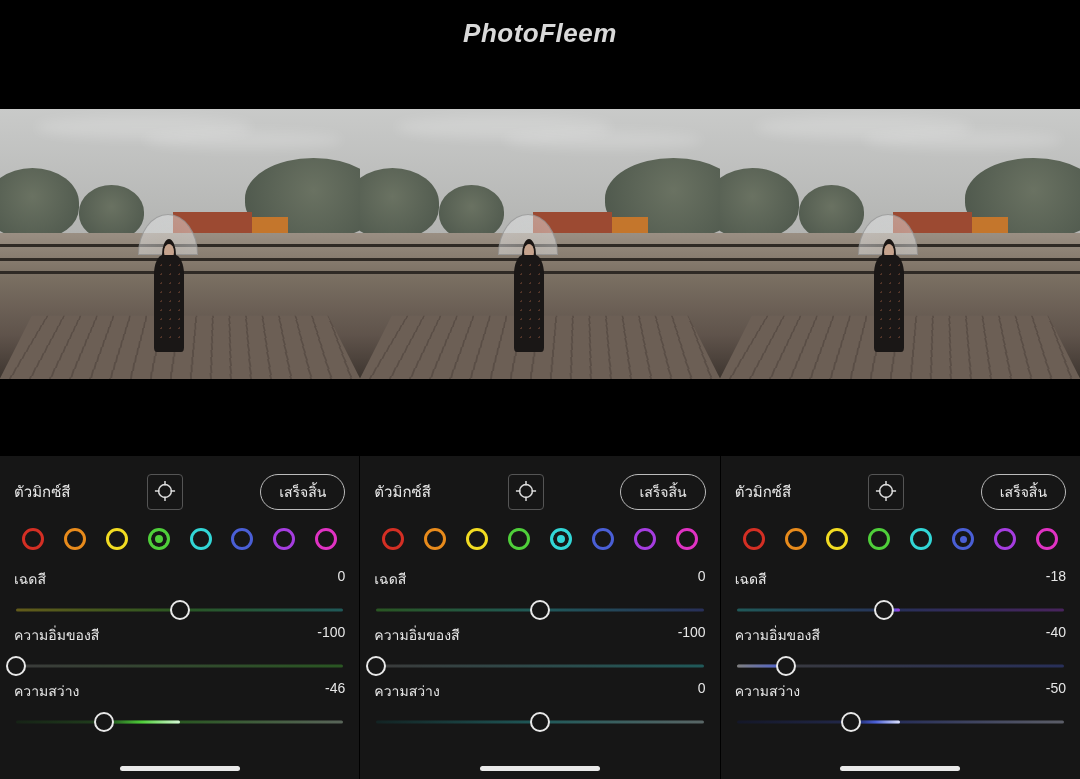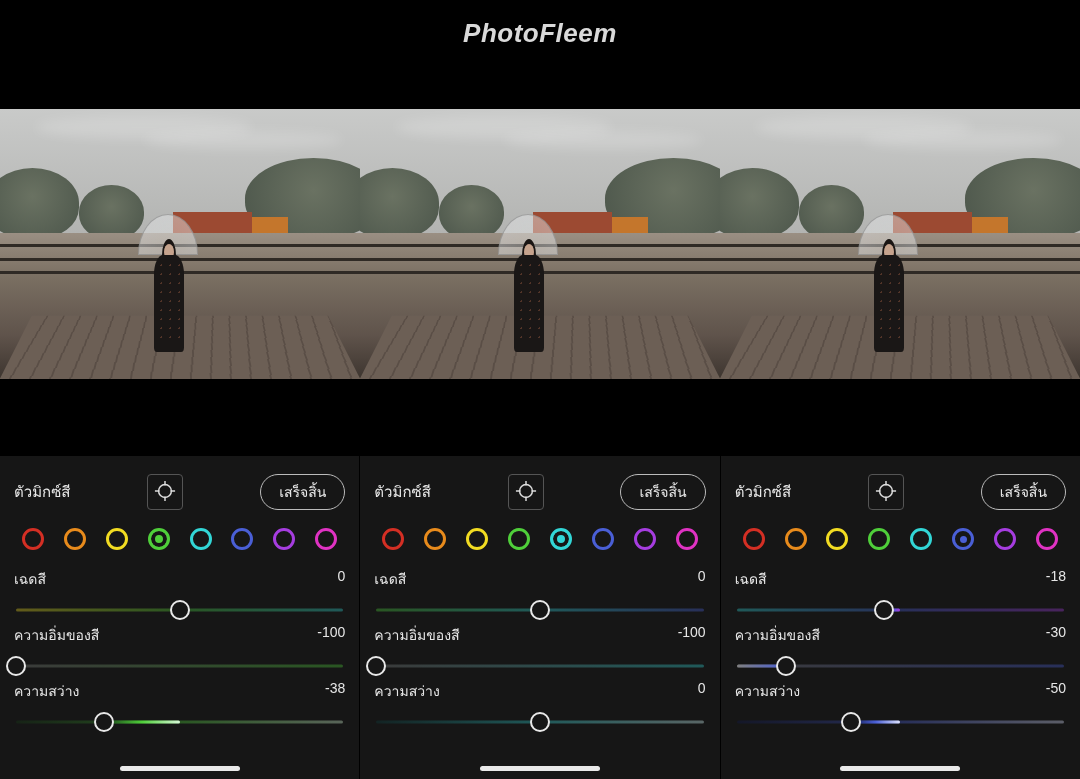--- a/index.html
+++ b/index.html
@@ -274,21 +274,21 @@
     <div class="slider">
       <div class="track-bg" style="background:linear-gradient(to right, #808080,#4fcf3a); opacity:.35;"></div>
       <div class="track-fill" style="left:0%; width:0%; background:linear-gradient(to right, #808080,#4fcf3a);"></div>
       <div class="thumb" style="left:0%;"></div>
     </div>
   </div>
 
   <div class="slider-block">
     <div class="slider-top">
       <span>ความสว่าง</span>
-      <span>-38</span>
+      <span>-46</span>
     </div>
     <div class="slider">
       <div class="track-bg" style="background:linear-gradient(to right, #183c18,#4fcf3a,#d6f7d6); opacity:.35;"></div>
       <div class="track-fill" style="left:27%; width:23%; background:linear-gradient(to right, #183c18,#4fcf3a,#d6f7d6);"></div>
       <div class="thumb" style="left:27%;"></div>
     </div>
   </div>
     </div>
     <div class="home-indicator"></div>
   </div>
@@ -390,21 +390,21 @@
     <div class="slider">
       <div class="track-bg" style="background:linear-gradient(to right, #32d6d6,#4a5fd6,#a63de0); opacity:.35;"></div>
       <div class="track-fill" style="left:45%; width:5%; background:linear-gradient(to right, #32d6d6,#4a5fd6,#a63de0);"></div>
       <div class="thumb" style="left:45%;"></div>
     </div>
   </div>
 
   <div class="slider-block">
     <div class="slider-top">
       <span>ความอิ่มของสี</span>
-      <span>-30</span>
+      <span>-40</span>
     </div>
     <div class="slider">
       <div class="track-bg" style="background:linear-gradient(to right, #808080,#4a5fd6); opacity:.35;"></div>
       <div class="track-fill" style="left:0%; width:15%; background:linear-gradient(to right, #808080,#4a5fd6);"></div>
       <div class="thumb" style="left:15%;"></div>
     </div>
   </div>
 
   <div class="slider-block">
     <div class="slider-top">

